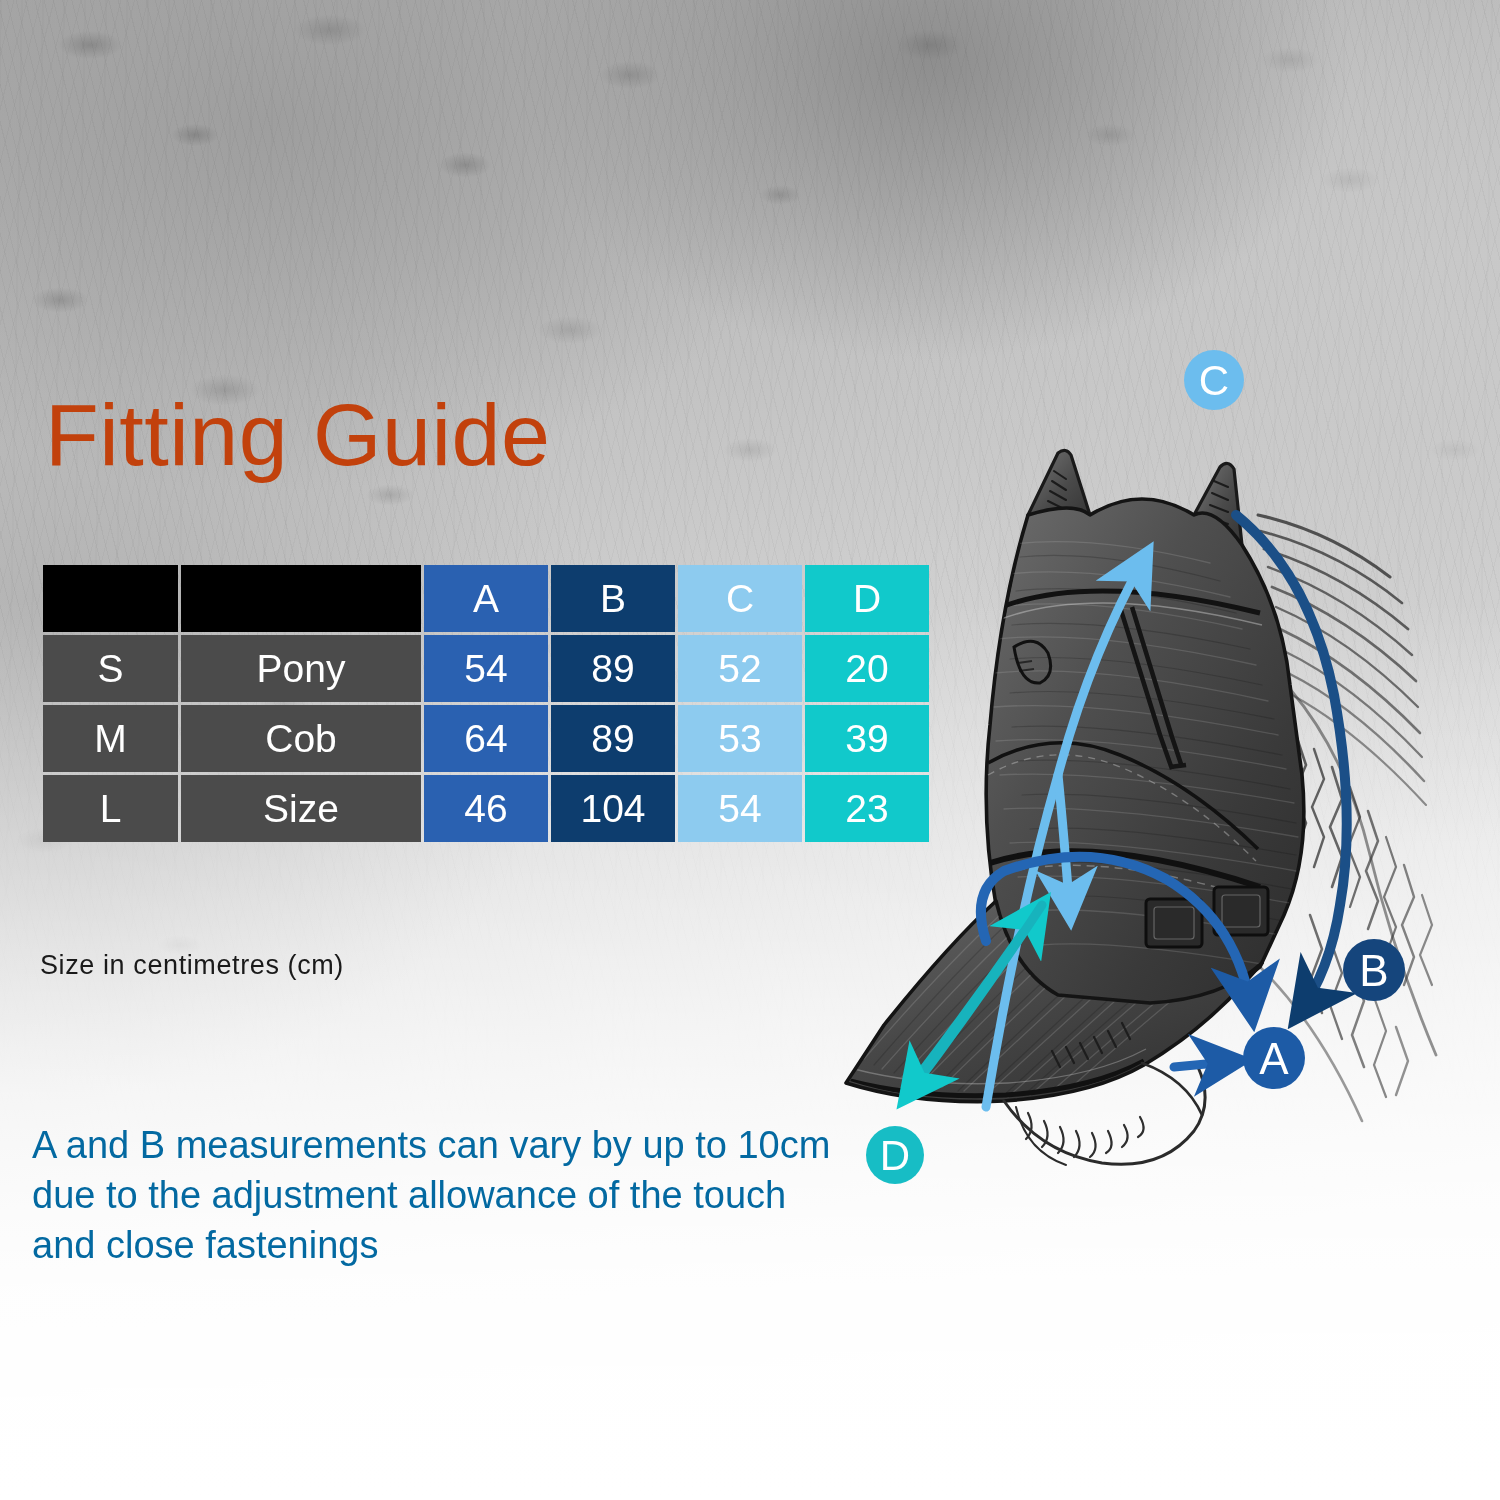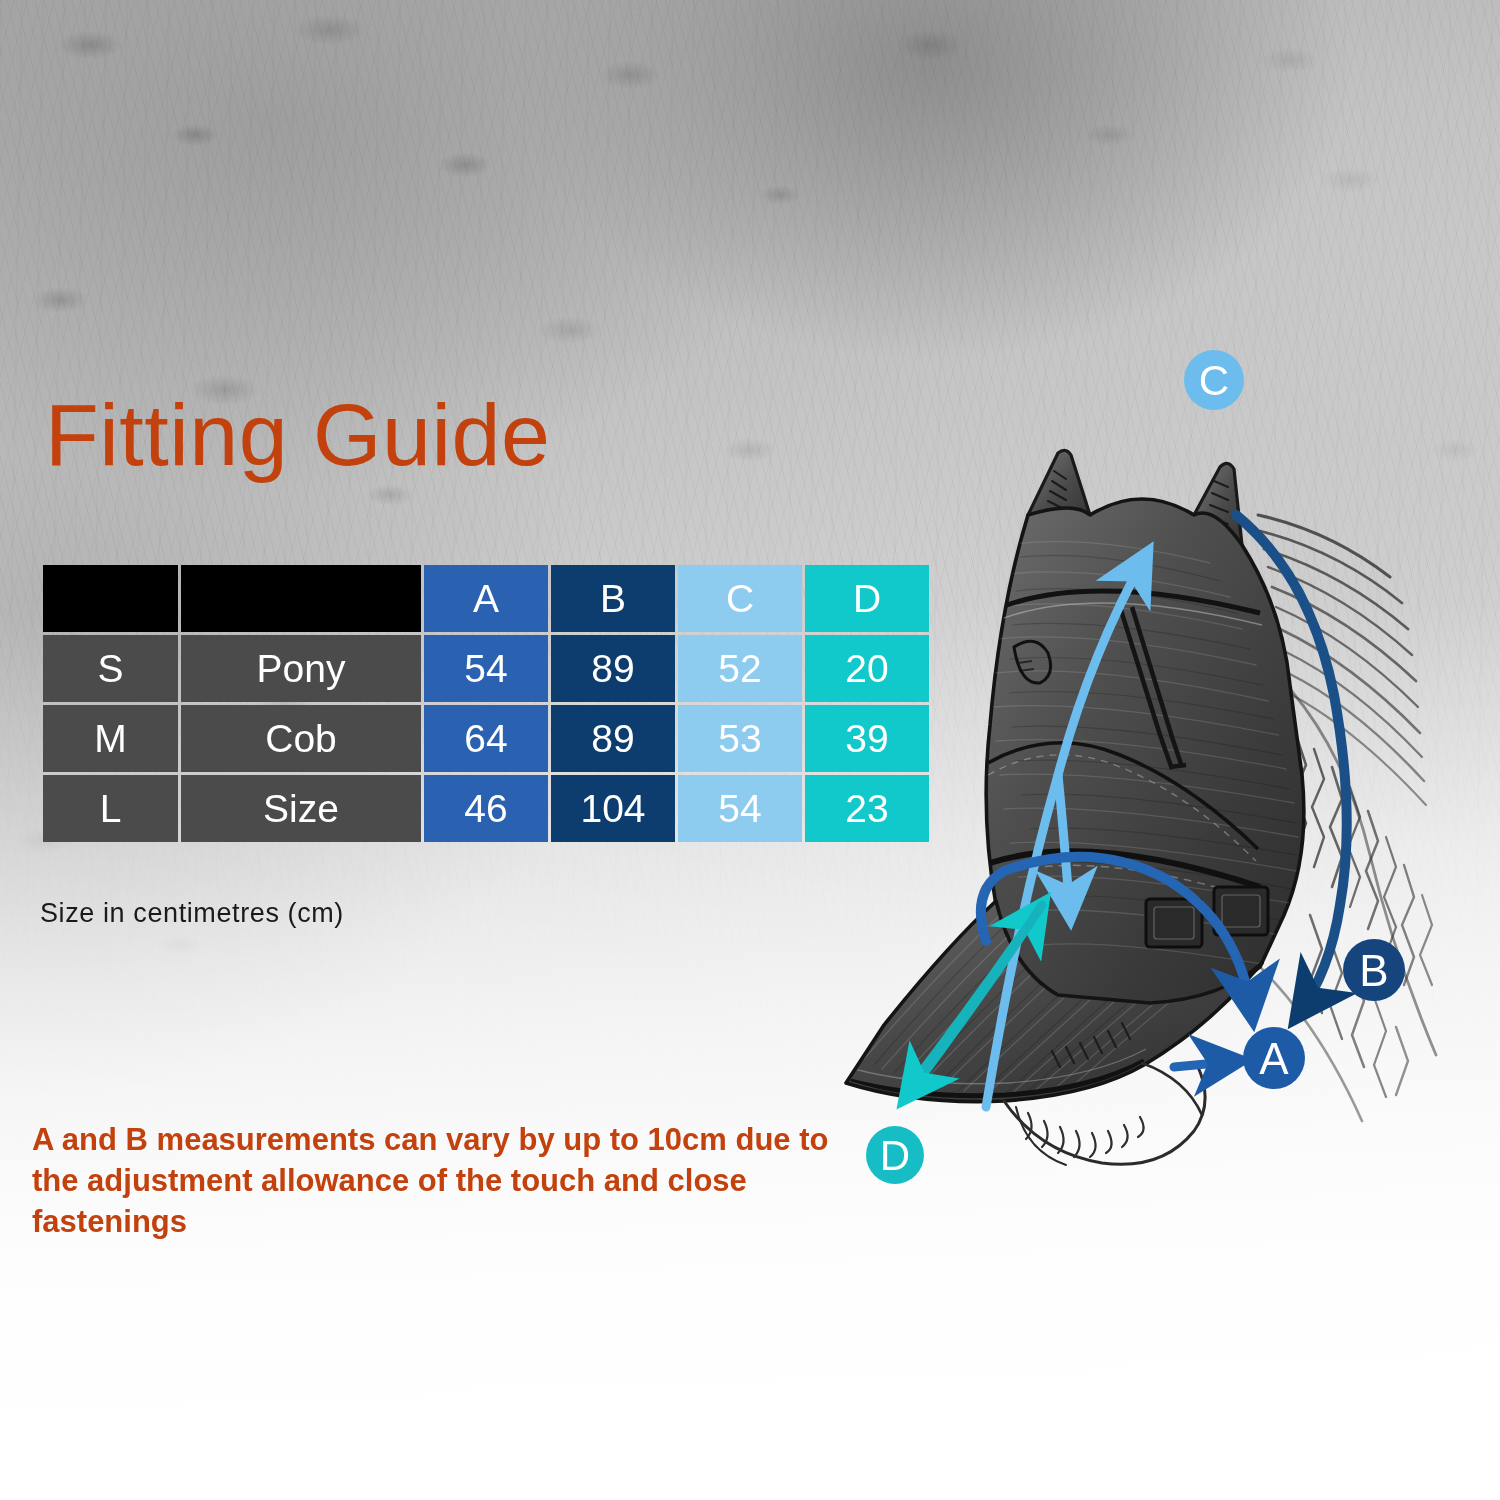--- a/index.html
+++ b/index.html
@@ -81,28 +81,28 @@
 
   td.hdr-blank{background:#000000;}
   td.lbl{background:#4b4b4b;}
   td.col-a{background:#2a61b1;}
   td.col-b{background:#0d3d6e;}
   td.col-c{background:#8dcbef;}
   td.col-d{background:#11c9cb;}
   td.hdr-letter{font-size:42px;}
 
   #table-note{
-    position:absolute;left:40px;top:898px;
+    position:absolute;left:40px;top:950px;
     font-size:27px;color:#1a1a1a;font-weight:400;letter-spacing:.6px;
   }
 
   
   #footnote{
     position:absolute;left:32px;top:1120px;width:800px;
-    font-size:31px;line-height:1.32;color:#c2410c;font-weight:700;
+    font-size:38px;line-height:1.32;color:#0369a1;font-weight:400;
   }
 
   
   #illustration{
     position:absolute;left:790px;top:215px;width:710px;height:1000px;
   }
   #illustration svg{display:block;width:100%;height:100%;}
 </style>
 </head>
 <body>

